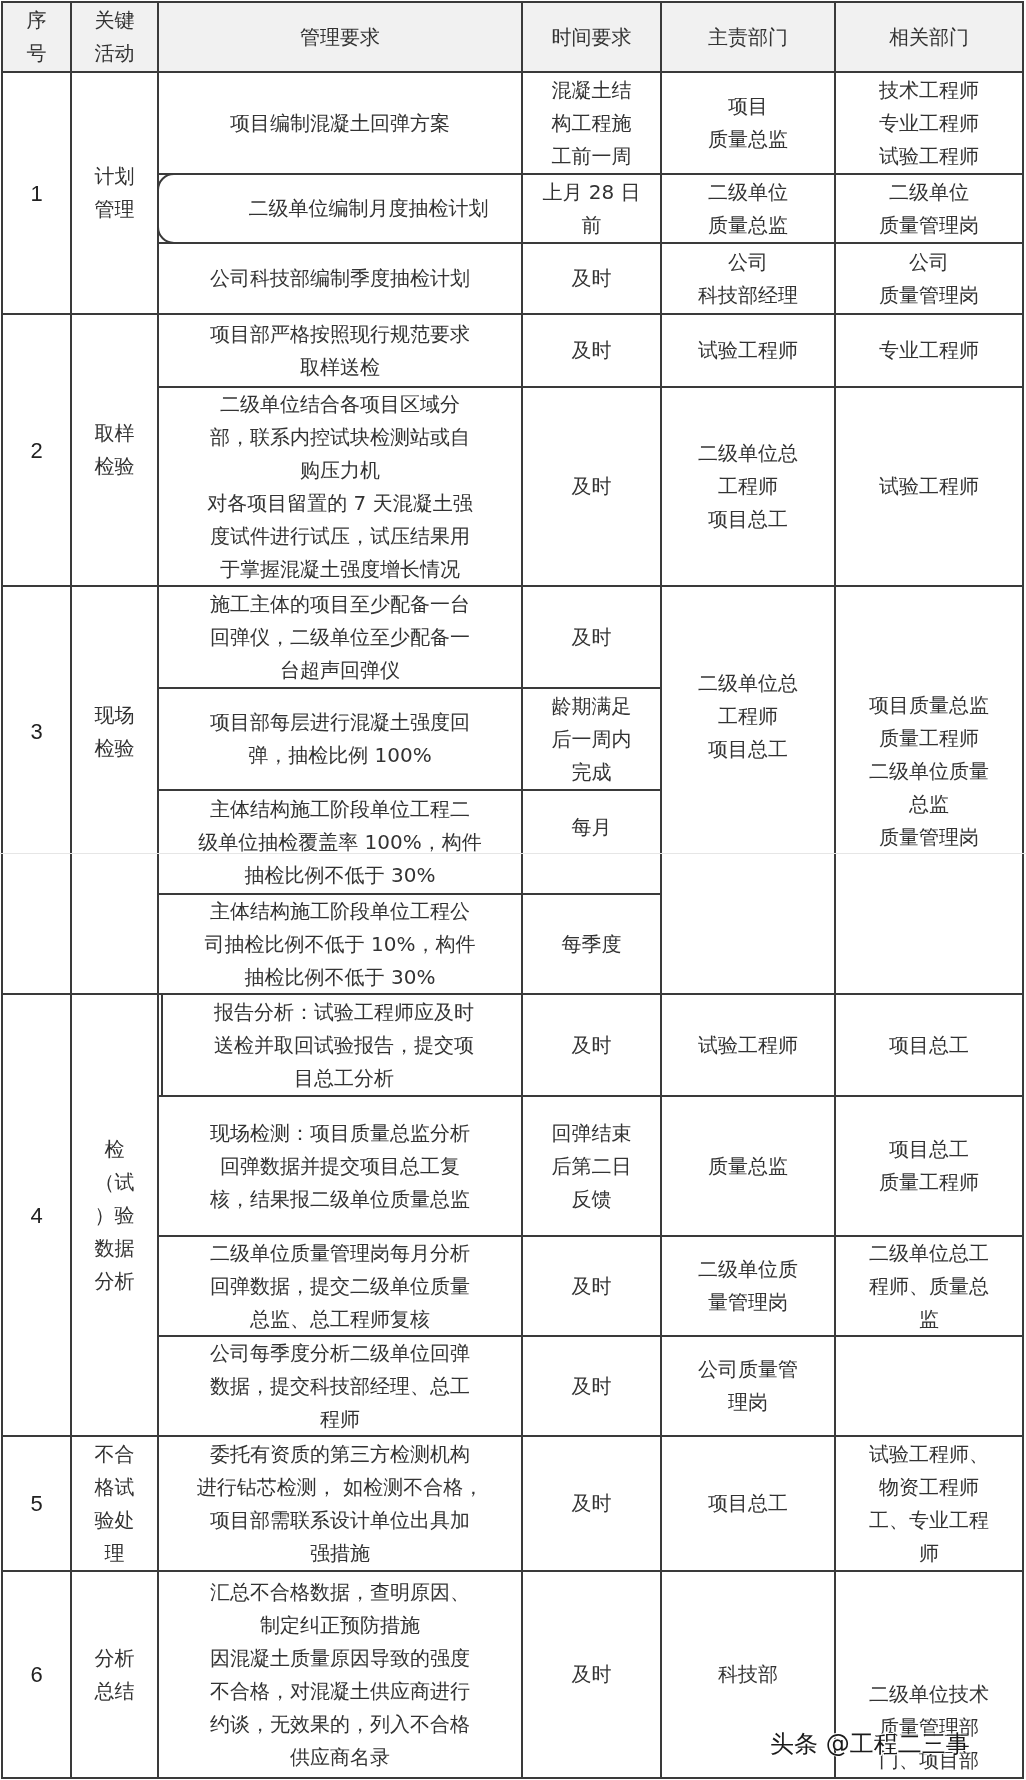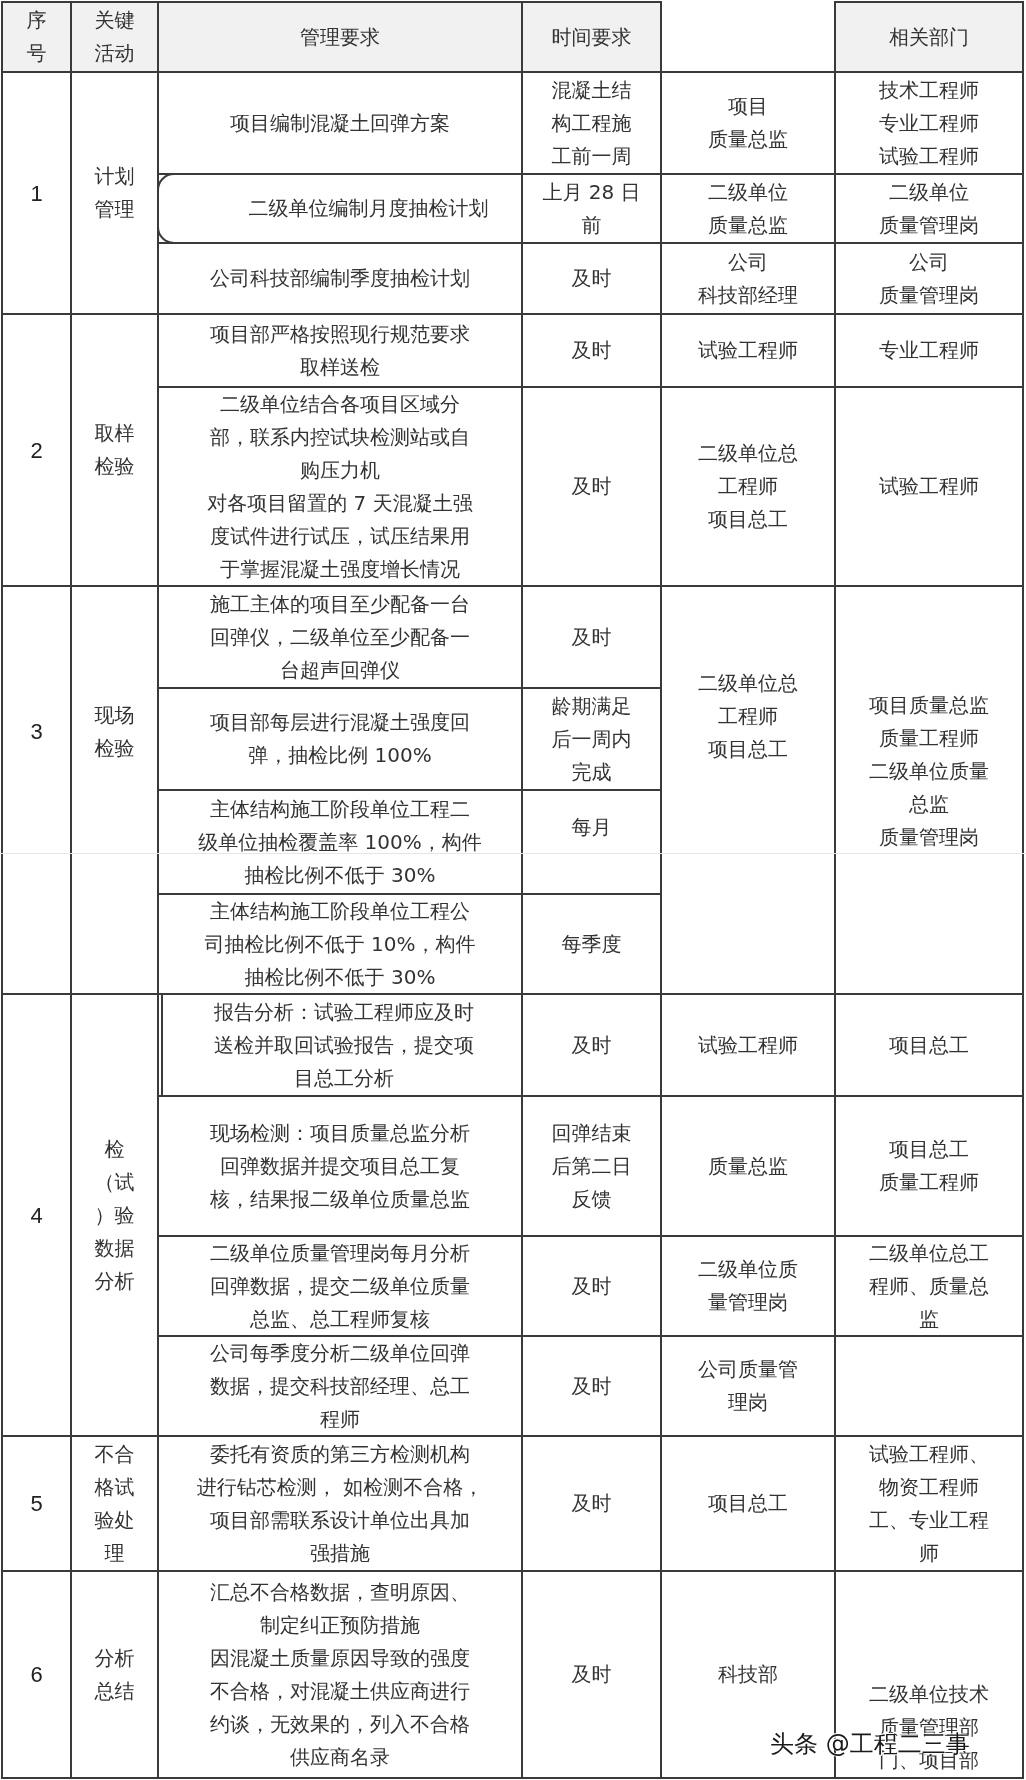--- a/index.html
+++ b/index.html
@@ -32,20 +32,23 @@
   <div class="cell hdr" style="left:70px;top:1px;width:89px;height:72px;">
       <span class="txt">关键
 活动</span>
     </div>
   <div class="cell hdr" style="left:157px;top:1px;width:366px;height:72px;">
       <span class="txt">管理要求</span>
     </div>
   <div class="cell hdr" style="left:521px;top:1px;width:141px;height:72px;">
       <span class="txt">时间要求</span>
     </div>
+  <div class="cell hdr" style="left:660px;top:1px;width:176px;height:72px;">
+      <span class="txt">主责部门</span>
+    </div>
   <div class="cell hdr" style="left:834px;top:1px;width:190px;height:72px;">
       <span class="txt">相关部门</span>
     </div>
 
   <div class="cell" style="left:1px;top:71px;width:71px;height:244px;">
       <span class="txt num">1</span>
     </div>
   <div class="cell" style="left:157px;top:71px;width:366px;height:104px;">
       <span class="txt">项目编制混凝土回弹方案</span>
     </div>

